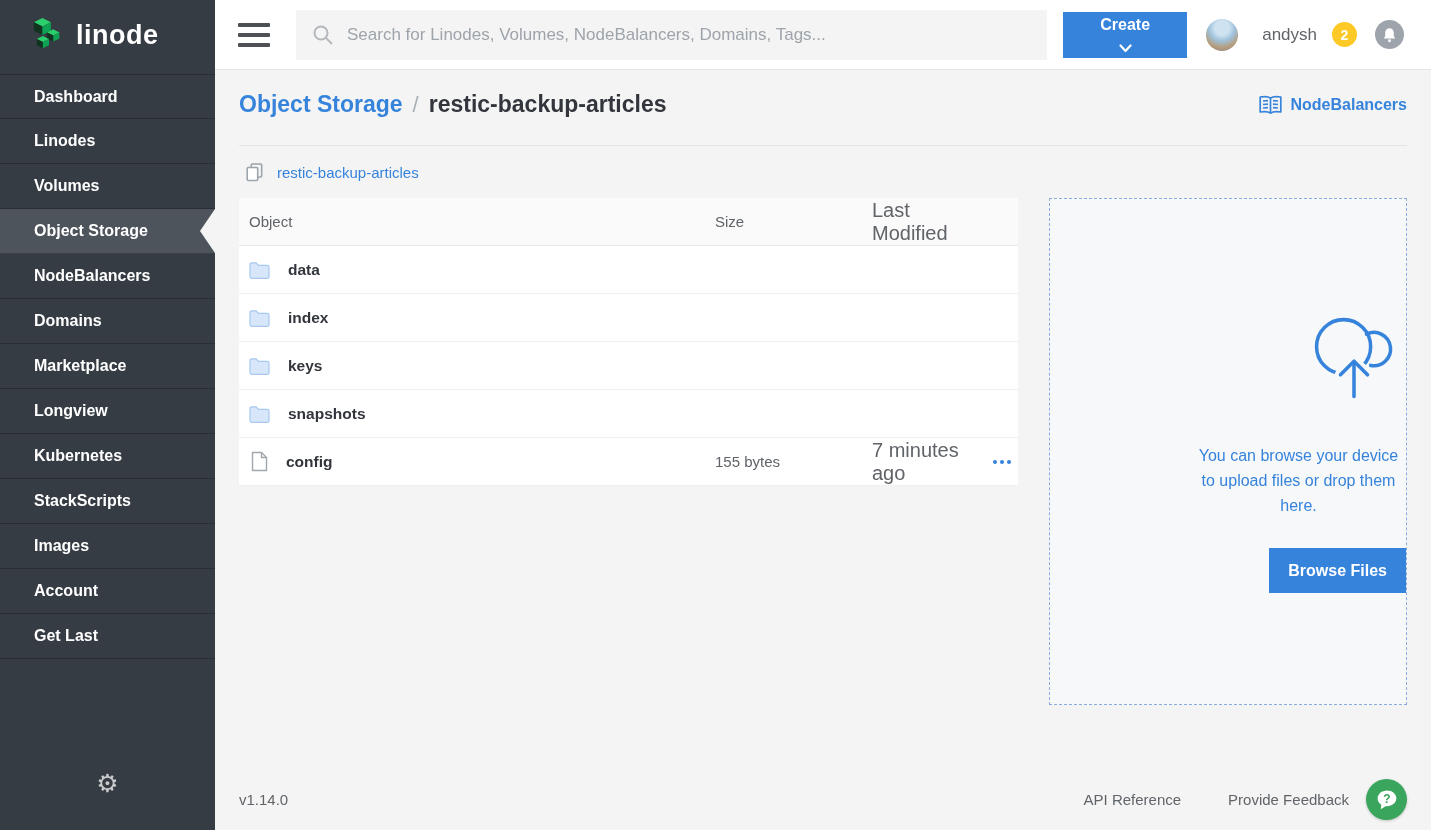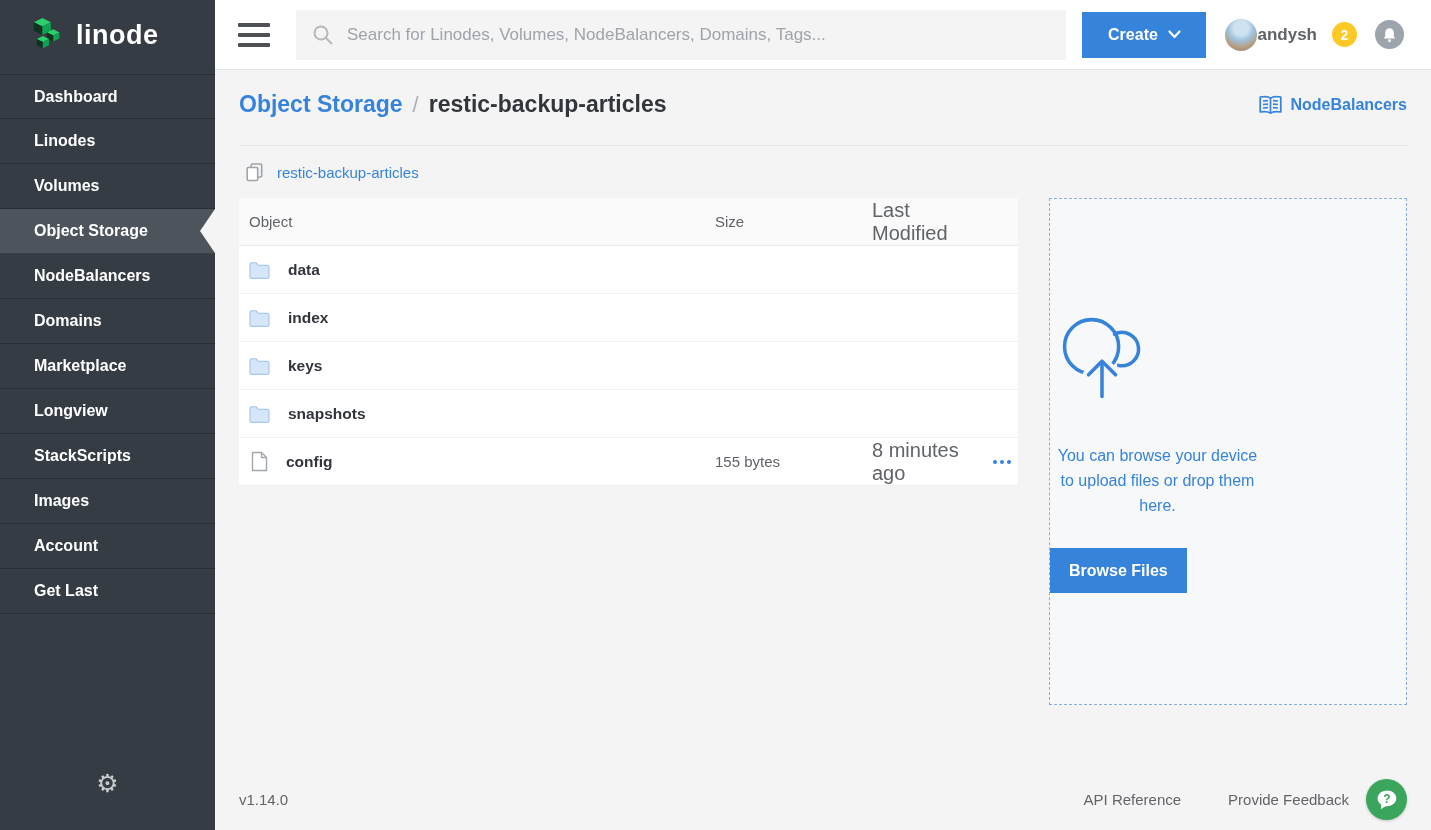--- a/index.html
+++ b/index.html
@@ -28,24 +28,24 @@
   .hamburger { margin-left:23px; width:32px; height:24px; display:flex; flex-direction:column;
                justify-content:space-between; cursor:pointer; }
   .hamburger i { display:block; height:4px; background:#4d5156; border-radius:1px; }
   .searchbox { flex:1; margin-left:26px; margin-right:16px; height:50px; background:#f4f4f4;
                display:flex; align-items:center; padding:0 16px; }
   .searchbox input { flex:1; border:none; outline:none; background:transparent; font-size:17px;
                color:#32363c; font-family:"Liberation Sans", sans-serif; margin-left:13px; }
   .searchbox input::placeholder { color:#9ea4ab; }
   .create-btn { height:46px; width:124px; background:#3683dc; color:#fff; border:none; cursor:pointer;
                display:flex; align-items:center; justify-content:center; gap:10px;
-               font-size:16px; font-weight:bold; font-family:"Liberation Sans", sans-serif; }
+               font-size:16px; font-weight:bold; font-family:"Liberation Sans", sans-serif;flex-direction:column; }
   .avatar { width:32px; height:32px; border-radius:50%; margin-left:19px; cursor:pointer;
             background:radial-gradient(circle at 50% 28%, #cfe2ef 0 26%, #9fc3dd 45%, #b79a78 72%, #6f82a3 100%); }
-  .username { margin-left:0; font-size:17px; color:#606469; cursor:pointer;font-weight:bold; }
+  .username { margin-left:24px; font-size:17px; color:#606469; cursor:pointer; }
   .notif-badge { margin-left:15px; width:25px; height:25px; border-radius:50%; background:#fdc927;
             color:#fff; font-size:14px; font-weight:bold; display:flex; align-items:center;
             justify-content:center; cursor:pointer; }
   .bell { margin-left:18px; margin-right:27px; width:29px; height:29px; border-radius:50%;
             background:#9ea4ab; display:flex; align-items:center; justify-content:center; cursor:pointer; }
 
   
   .content { position:fixed; left:215px; top:70px; width:1216px; height:760px; padding:0 24px; }
   .page-head { display:flex; align-items:center; justify-content:space-between; margin-top:21px; }
   .breadcrumb { display:flex; align-items:baseline; gap:10px; }
@@ -70,21 +70,21 @@
   .c-name { flex:1; display:flex; align-items:center; padding-left:10px; }
   .c-name .obj-label { margin-left:18px; font-size:15.5px; font-weight:bold; color:#32363c; }
   .c-size { width:157px; font-size:15px; color:#606469; }
   .c-mod  { width:113px; font-size:20px; color:#606469; }
   .c-menu { width:33px; display:flex; justify-content:center; }
   .dots { display:flex; gap:3px; cursor:pointer; padding:6px 2px; }
   .dots i { width:4px; height:4px; border-radius:50%; background:#3683dc; }
 
   
   .dropzone { width:358px; height:507px; background:#f7f8f9; border:1px dashed #8aabdd;
-              display:flex; flex-direction:column; align-items:flex-start; cursor:pointer; }
+              display:flex; flex-direction:column; align-items:flex-end; cursor:pointer; }
   .cloud-wrap { margin-top:104px; }
   .drop-text { margin-top:32px; width:215px; text-align:center; color:#3683dc; font-size:16px;
                line-height:25px; }
   .browse-btn { margin-top:30px; height:45px; padding:2px 19px; background:#3683dc; color:#fff;
                border:none; font-size:16px; font-weight:bold; cursor:pointer;
                font-family:"Liberation Sans", sans-serif; }
 
   
   .footer { position:absolute; left:24px; right:24px; bottom:10px; display:flex;
             align-items:center; }
@@ -134,20 +134,23 @@
     <div class="nav-item">
         <span>Domains</span>
       </div>
     <div class="nav-item">
         <span>Marketplace</span>
       </div>
     <div class="nav-item">
         <span>Longview</span>
       </div>
     <div class="nav-item">
+        <span>Kubernetes</span>
+      </div>
+    <div class="nav-item">
         <span>StackScripts</span>
       </div>
     <div class="nav-item">
         <span>Images</span>
       </div>
     <div class="nav-item">
         <span>Account</span>
       </div>
     <div class="nav-item">
         <span>Get Last</span>
@@ -293,21 +296,21 @@
         <div class="c-name">
           <span style="display:flex; margin-left:2px;">
             <svg width="17" height="21" viewBox="0 0 17 21" fill="none" stroke="#a2a7ad" stroke-width="1.4" stroke-linejoin="round">
               <path d="M1.5 1.5 h9 l5 5 v13 h-14 z" fill="#fff"></path>
               <path d="M10.5 1.5 v5 h5"></path>
             </svg>
           </span>
           <span class="obj-label">config</span>
         </div>
         <div class="c-size">155 bytes</div>
-        <div class="c-mod">8 minutes ago</div>
+        <div class="c-mod">7 minutes ago</div>
         <div class="c-menu">
           <span class="dots">
               <i></i>
               <i></i>
               <i></i>
             </span>
         </div>
       </div>
     </div>
 

